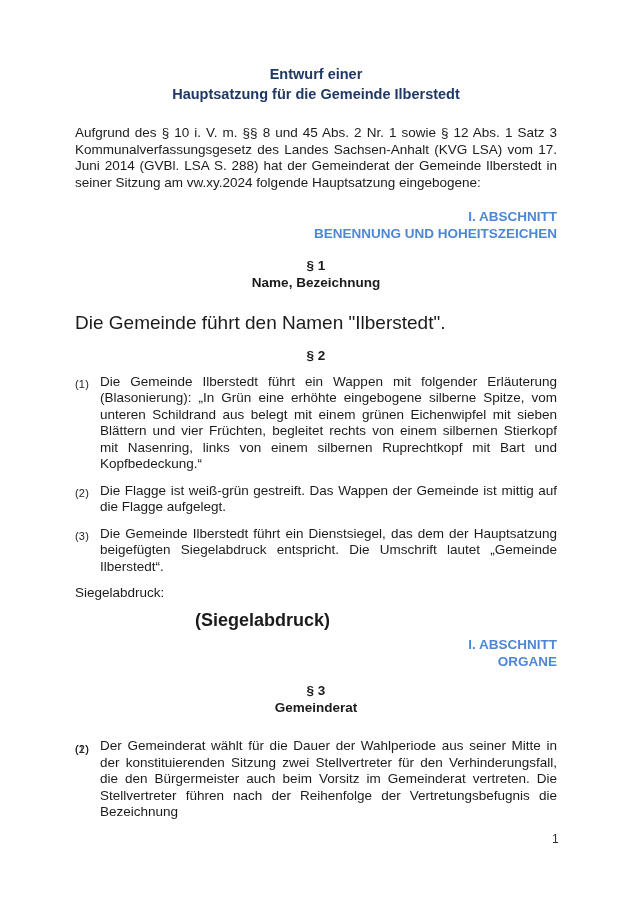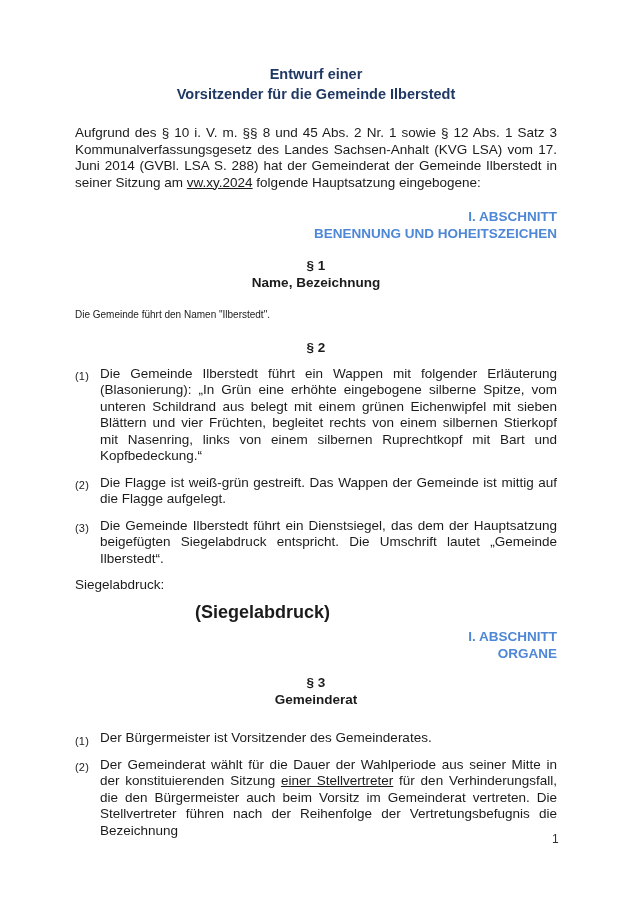--- a/index.html
+++ b/index.html
@@ -42,42 +42,42 @@
   }
   .para-heading {
     margin-top: 15px;
     font-size: 13.5px;
     font-weight: bold;
     line-height: 17px;
     text-align: center;
     color: #1b1b1b;
   }
   .body-line {
-    margin-top: 16px;
-    font-size: 10px;
+    margin-top: 24px;
+    font-size: 19px;
     line-height: 16.5px;
   }
   .item {
     position: relative;
     margin-top: 10px;
     padding-left: 25px;
     font-size: 13.5px;
     line-height: 16.5px;
     text-align: justify;
   }
   .items { margin-top: 2px; }
   .item-num {
     position: absolute;
     left: 0;
     top: 2.5px;
     font-size: 11px;
     letter-spacing: 0.2px;
   }
   .justify-last { text-align-last: justify; }
-  .u { text-decoration: underline; }
+  .u { }
   .seal-label {
     margin-top: 10px;
     font-size: 13.5px;
     line-height: 16.5px;
   }
   .seal-placeholder {
     margin-top: 10px;
     margin-left: 120px;
     font-size: 18px;
     font-weight: bold;
@@ -95,21 +95,21 @@
   }
 </style>
 </head>
 <body>
 
 <div class="page">
   <div class="content">
 
     <div class="doc-title">
       <div>Entwurf einer</div>
-      <div>Vorsitzender für die Gemeinde Ilberstedt</div>
+      <div>Hauptsatzung für die Gemeinde Ilberstedt</div>
     </div>
 
     <p class="intro"><span>Aufgrund des § 10 i. V. m. §§ 8 und 45 Abs. 2 Nr. 1 sowie § 12 Abs. 1 Satz 3 Kommunalverfassungsgesetz des Landes Sachsen-Anhalt (KVG LSA) vom 17. Juni 2014 (GVBl. LSA S. 288) hat der Gemeinderat der Gemeinde Ilberstedt in seiner Sitzung am </span><span class="u">vw.xy.2024</span><span> folgende Hauptsatzung eingebogene:</span></p>
 
     <div class="sec-heading">
       <div>I. ABSCHNITT</div>
       <div>BENENNUNG UND HOHEITSZEICHEN</div>
     </div>
 
     <div class="para-heading">
@@ -147,24 +147,23 @@
     </div>
 
     <div class="para-heading third">
       <div>§ 3</div>
       <div>Gemeinderat</div>
     </div>
 
     <div class="items organs">
       <div class="item" style="margin-top:22px;">
         <span class="item-num">(1)</span>
-        <span>Der Bürgermeister ist Vorsitzender des Gemeinderates.</span>
       </div>
       <div class="item justify-last">
         <span class="item-num">(2)</span>
-        <span>Der Gemeinderat wählt für die Dauer der Wahlperiode aus seiner Mitte in der konstituierenden Sitzung </span><span class="u">einer Stellvertreter</span><span> für den Verhinderungsfall, die den Bürgermeister auch beim Vorsitz im Gemeinderat vertreten. Die Stellvertreter führen nach der Reihenfolge der Vertretungsbefugnis die Bezeichnung</span>
+        <span>Der Gemeinderat wählt für die Dauer der Wahlperiode aus seiner Mitte in der konstituierenden Sitzung </span><span class="u">zwei Stellvertreter</span><span> für den Verhinderungsfall, die den Bürgermeister auch beim Vorsitz im Gemeinderat vertreten. Die Stellvertreter führen nach der Reihenfolge der Vertretungsbefugnis die Bezeichnung</span>
       </div>
     </div>
 
   </div>
 
   <div class="page-number">1</div>
 </div>
 
 </body></html>

